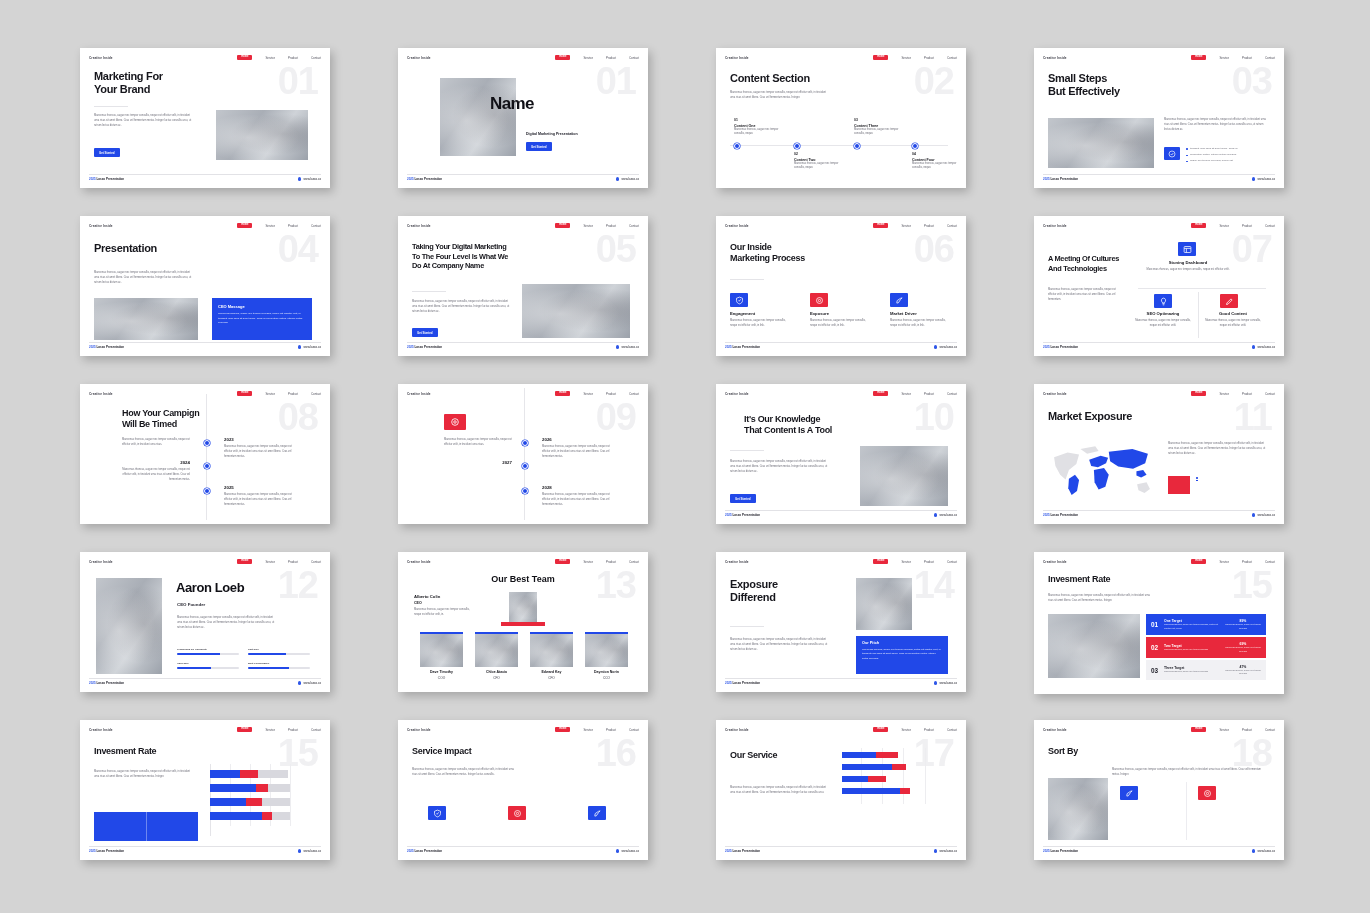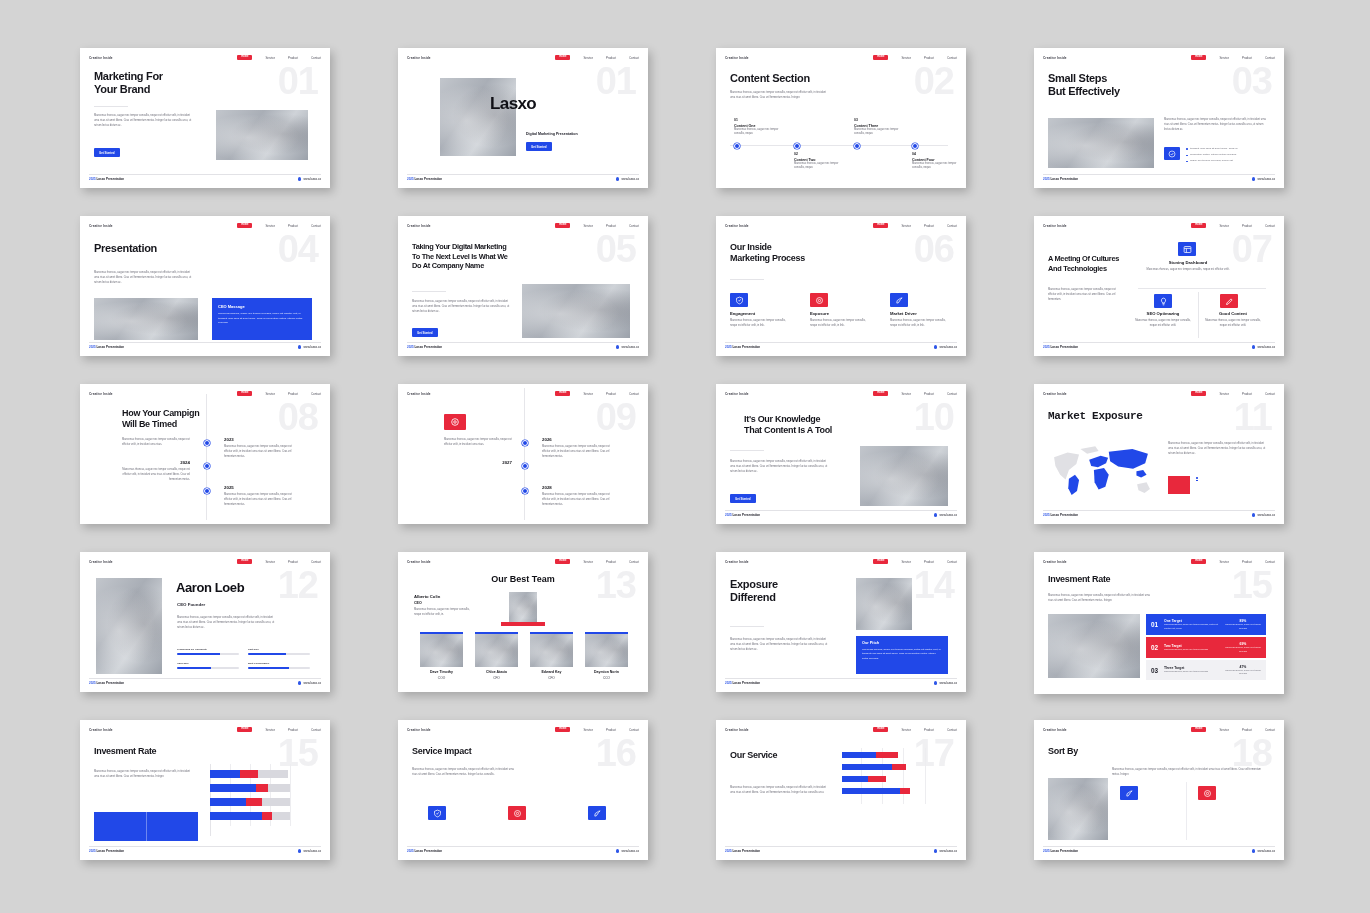--- a/index.html
+++ b/index.html
@@ -144,21 +144,21 @@
       <span class="brand">Creative Inside</span>
       <span class="nav">
         <span class="pill">Home</span>
         <span class="lnk">Service</span>
         <span class="lnk">Product</span>
         <span class="lnk">Contact</span>
       </span>
     </div>
     <div class="num">01</div>
     <div class="photo" style="position:absolute;left:42px;top:30px;width:76px;height:78px;"></div>
-    <div style="position:absolute;left:92px;top:46px;font-size:17px;font-weight:700;color:#101016;letter-spacing:-0.6px;">Lasxo</div>
+    <div style="position:absolute;left:92px;top:46px;font-size:17px;font-weight:700;color:#101016;letter-spacing:-0.6px;">Name</div>
     <div style="position:absolute;left:128px;top:84px;font-size:3.6px;font-weight:700;color:#20202a;">Digital Marketing Presentation</div>
     <div class="btn" style="position:absolute;left:128px;top:94px;">Get Started</div>
     <div class="s-foot">
       <span class="f-left"><i>2025</i> <span>Lasxo Presentation</span></span>
       <span class="f-right">
           <i class="f-dot"></i>
           <span>www.lasxo.co</span>
         </span>
     </div>
   </div>
@@ -274,21 +274,21 @@
       <span class="nav">
         <span class="pill">Home</span>
         <span class="lnk">Service</span>
         <span class="lnk">Product</span>
         <span class="lnk">Contact</span>
       </span>
     </div>
     <div class="num">05</div>
     <div style="position:absolute;left:14px;top:26px;width:160px;">
       <div class="title xs">Taking Your Digital Marketing</div>
-      <div class="title xs">To The Next Level Is What We</div>
+      <div class="title xs">To The Four Level Is What We</div>
       <div class="title xs">Do At Company Name</div>
     </div>
     <div class="rule" style="position:absolute;left:14px;top:75px;"></div>
     <div class="body" style="position:absolute;left:14px;top:84px;width:100px;">Maecenas rhoncus, augue nec tempor convallis, neque est efficitur velit, in tincidunt urna risus sit amet libero. Cras vel fermentum metus. Integer luctus convallis arcu, ut rutrum lectus dictum ac.</div>
     <div class="btn" style="position:absolute;left:14px;top:112px;">Get Started</div>
     <div class="photo" style="position:absolute;left:124px;top:68px;width:108px;height:54px;"></div>
     <div class="s-foot">
       <span class="f-left"><i>2025</i> <span>Lasxo Presentation</span></span>
       <span class="f-right">
           <i class="f-dot"></i>
@@ -513,21 +513,21 @@
     <div class="s-head">
       <span class="brand">Creative Inside</span>
       <span class="nav">
         <span class="pill">Home</span>
         <span class="lnk">Service</span>
         <span class="lnk">Product</span>
         <span class="lnk">Contact</span>
       </span>
     </div>
     <div class="num">11</div>
-    <div class="title" style="position:absolute;left:14px;top:26px;font-family:Liberation Mono, monospace;">Market Exposure</div>
+    <div class="title" style="position:absolute;left:14px;top:26px;">Market Exposure</div>
 
     <svg style="position:absolute;left:14px;top:58px;" width="108" height="58" viewBox="0 0 320 170">
       <path class="map-bg" d="M18 44 L58 30 L92 36 L84 64 L62 82 L52 110 L36 96 L22 70 Z"></path>
       <path class="map-hi" d="M62 108 L80 96 L92 112 L86 144 L70 156 L60 136 Z"></path>
       <path class="map-hi" d="M122 52 L156 40 L178 46 L172 62 L148 74 L128 70 Z"></path>
       <path class="map-hi" d="M136 82 L166 76 L180 96 L170 132 L150 140 L138 118 Z"></path>
       <path class="map-hi" d="M180 28 L250 20 L296 34 L288 62 L252 78 L208 72 L184 56 Z"></path>
       <path class="map-hi" d="M262 86 L282 82 L292 96 L276 104 L262 98 Z"></path>
       <path class="map-bg" d="M264 124 L292 118 L302 138 L286 150 L268 142 Z"></path>
       <path class="map-bg" d="M96 20 L140 12 L150 26 L116 34 Z"></path>

